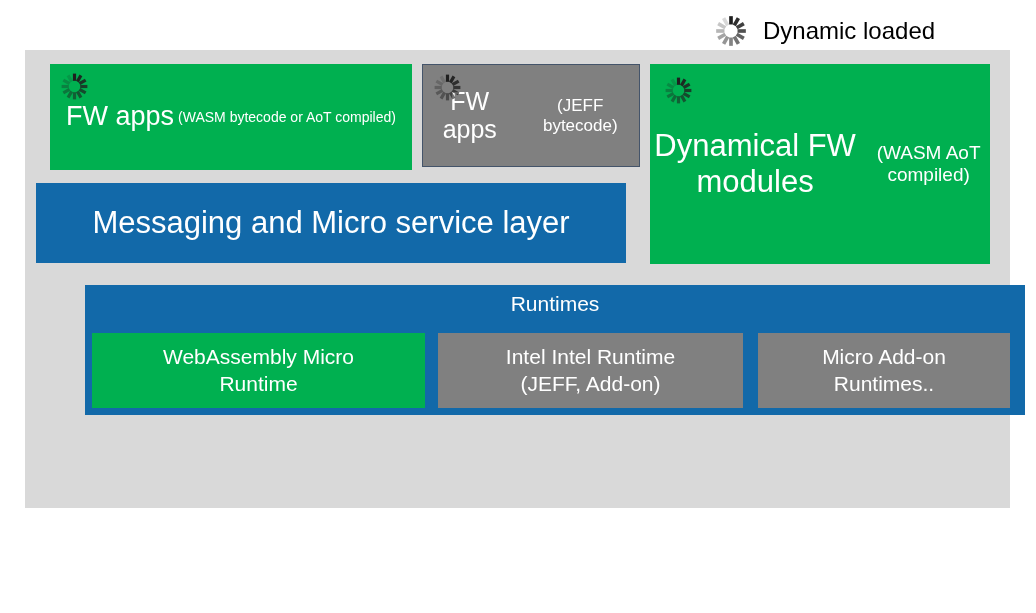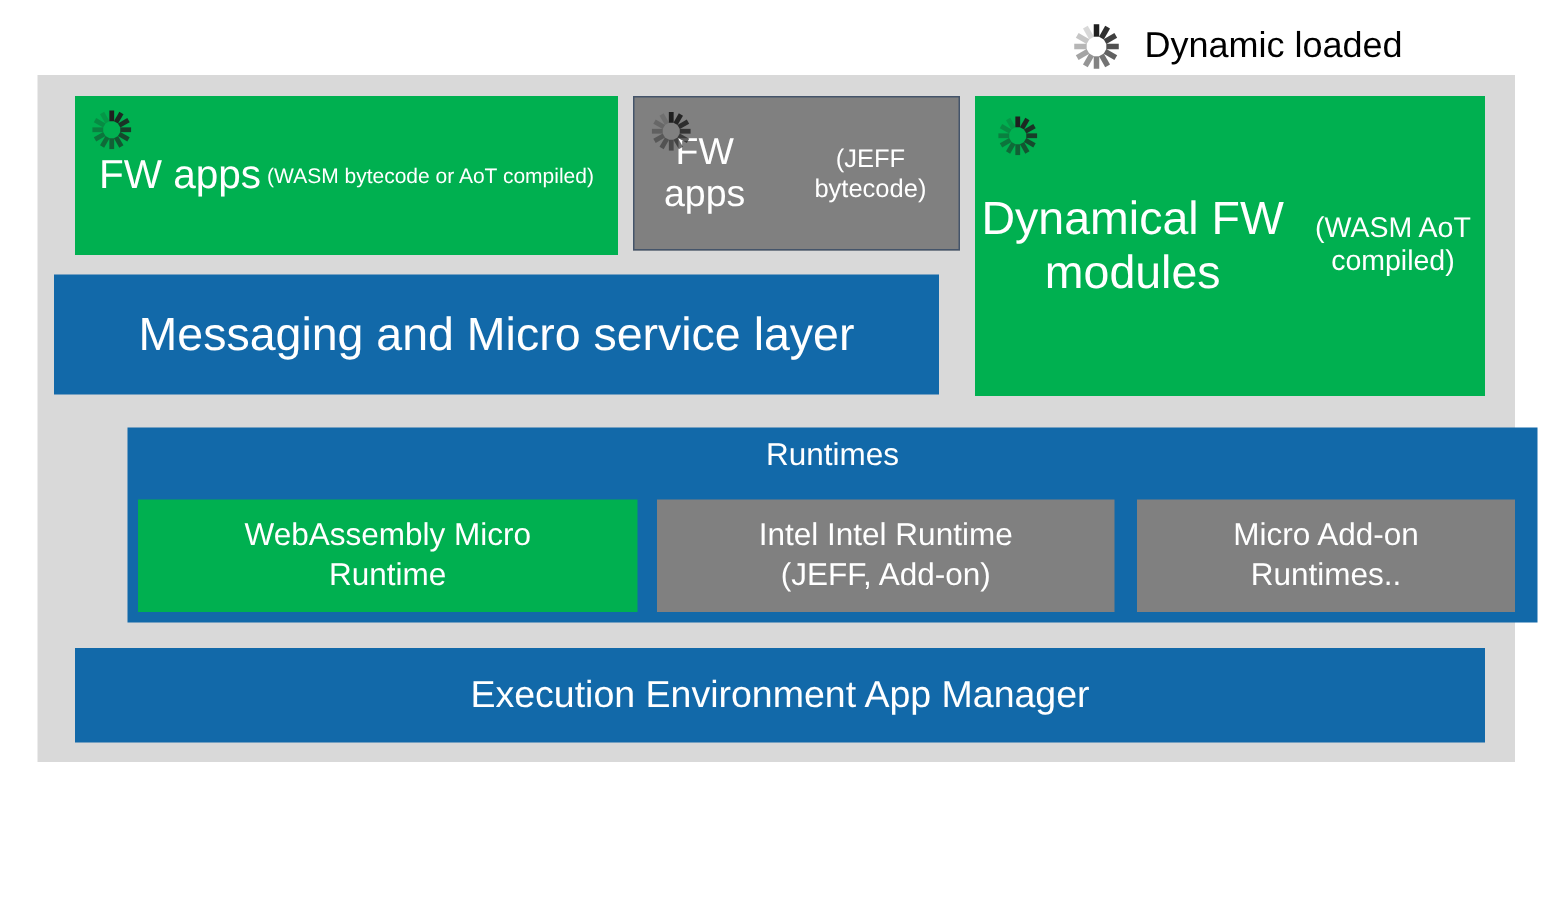--- a/index.html
+++ b/index.html
@@ -205,21 +205,18 @@
       <div>WebAssembly Micro Runtime</div>
     </div>
     <div class="runtime-box gray" id="rt-intel">
       <div>Intel Intel Runtime (JEFF, Add-on)</div>
     </div>
     <div class="runtime-box gray" id="rt-other">
       <div>Micro Add-on Runtimes..</div>
     </div>
   </div>
 
-  <div class="box blue" id="appmgr">
-    <div>Execution Environment App Manager</div>
-  </div>
 
   <div class="box darkgray" id="os">
     <div>Embedded OS</div>
   </div>
 
 </div>
 
 </body></html>

